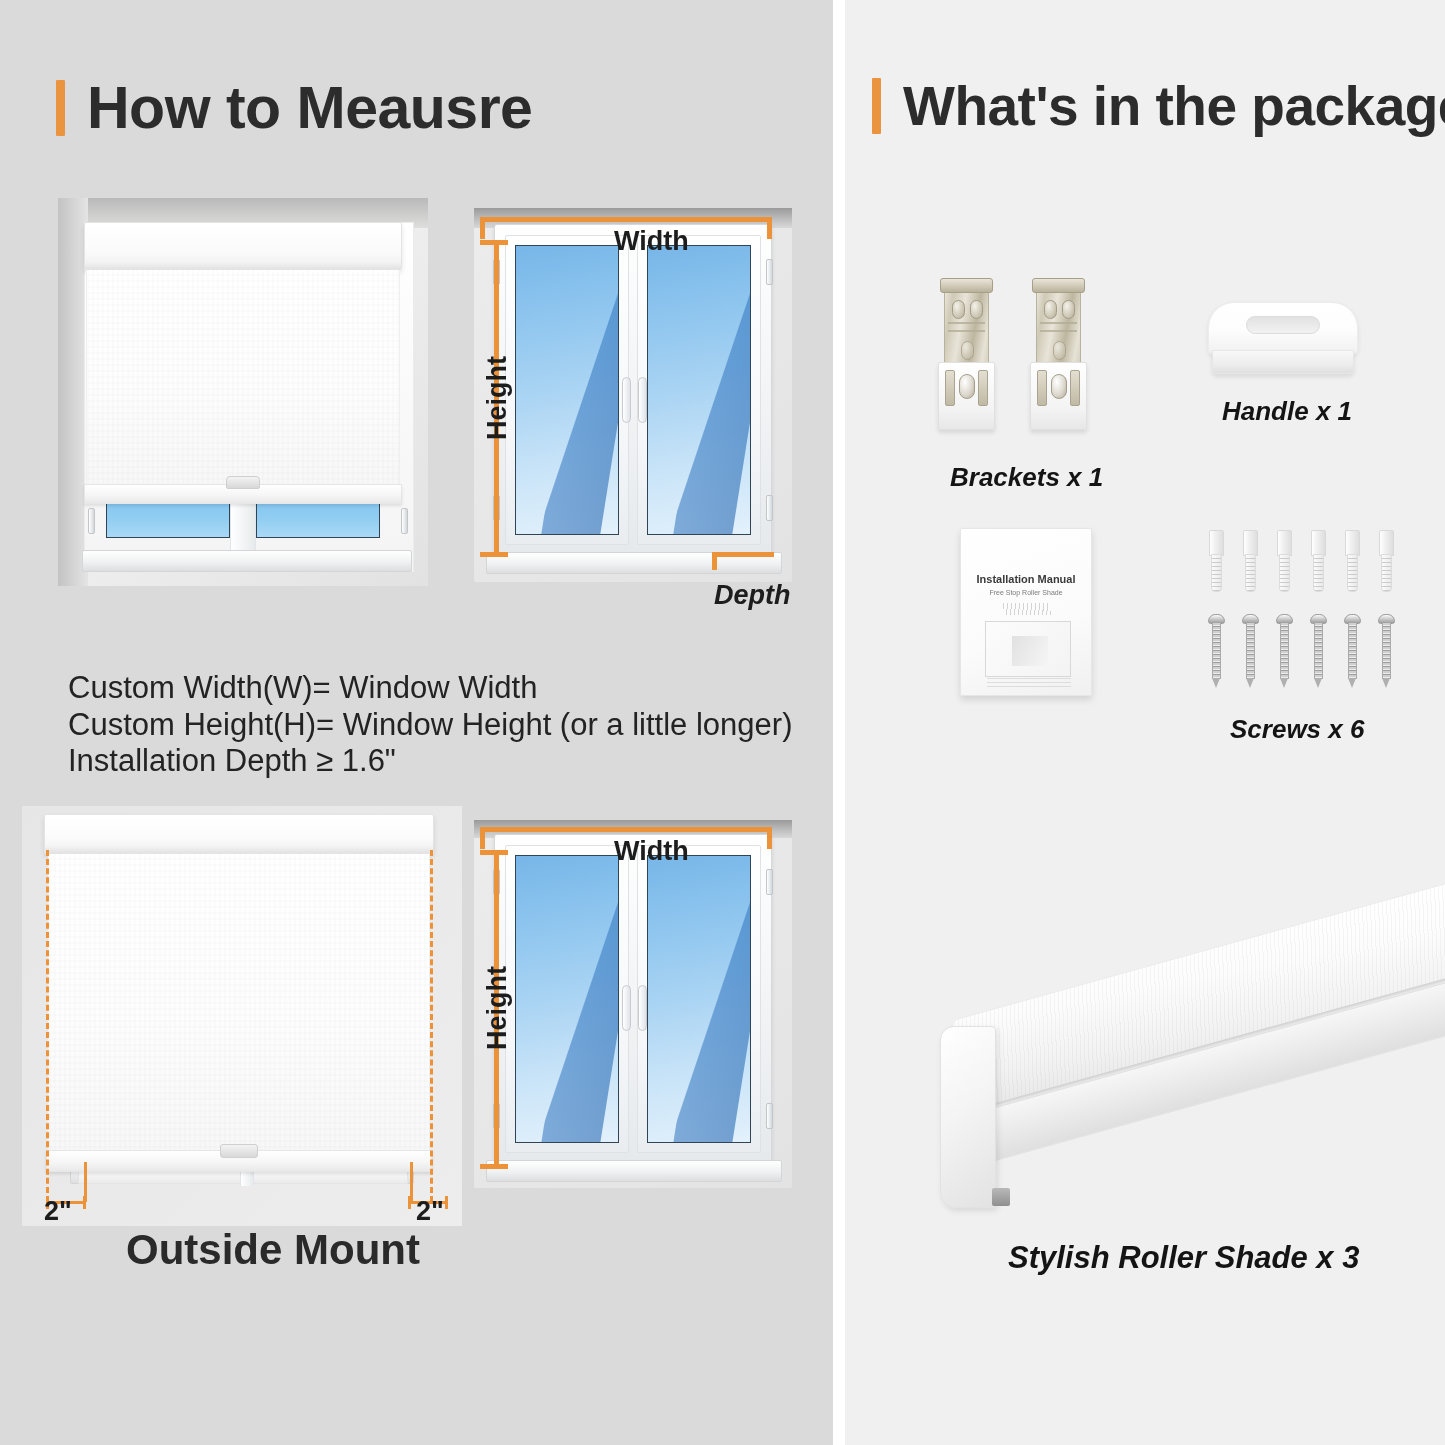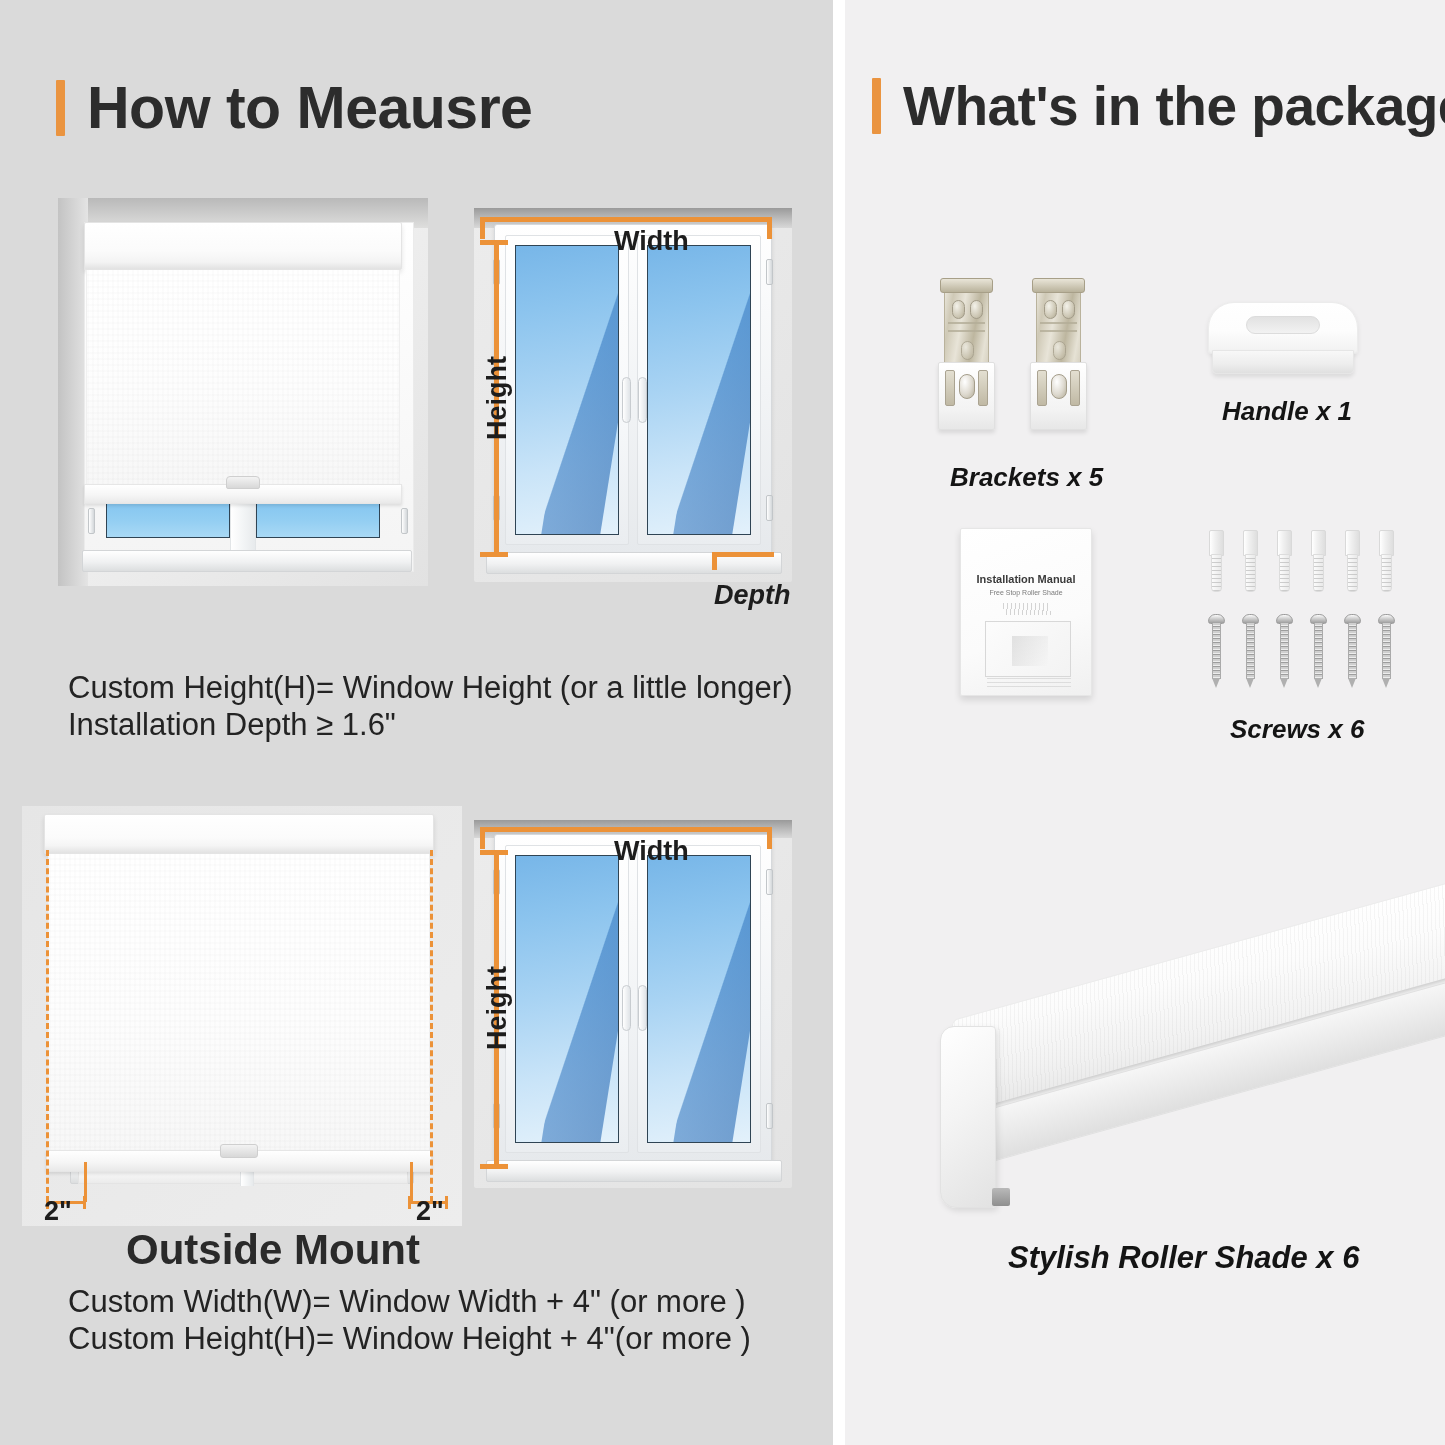--- a/index.html
+++ b/index.html
@@ -418,20 +418,21 @@
     <div class="mk mk-h" style="left:18px; top:40px; width:28px;"></div>
     <div class="mk mk-h" style="left:18px; top:352px; width:28px;"></div>
     <div class="dim-label dim-vert" style="left:20px; top:240px;">Height</div>
 
     <div class="mk mk-h" style="left:250px; top:352px; width:62px;"></div>
     <div class="mk mk-v" style="left:250px; top:352px; height:18px;"></div>
     <div class="dim-label" style="left:252px; top:380px;font-style:italic;">Depth</div>
   </div>
 
   <div class="mount-lines" style="left:68px; top:670px;">
+    <div>Custom Width(W)= Window Width</div>
     <div>Custom Height(H)= Window Height (or a little longer)</div>
     <div>Installation Depth ≥ 1.6"</div>
   </div>
 
   <div class="shade-scene" style="left:22px; top:806px; width:440px; height:420px;">
     <div style="position:absolute; inset:0; background:linear-gradient(135deg,#e6e6e6,#ededed);"></div>
 
     <div style="position:absolute; left:60px; top:56px; right:60px; bottom:56px;
                 background:linear-gradient(180deg,#fafafa,#efefef); border:1px solid #e8e8e8;"></div>
     <div class="sill" style="left:48px; top:352px; width:344px; height:26px;"></div>
@@ -492,24 +493,20 @@
     <div class="mk mk-v" style="left:305px; top:15px; height:22px;"></div>
     <div class="dim-label" style="left:152px; top:24px;">Width</div>
 
     <div class="mk mk-v" style="left:32px; top:38px; height:318px;"></div>
     <div class="mk mk-h" style="left:18px; top:38px; width:28px;"></div>
     <div class="mk mk-h" style="left:18px; top:352px; width:28px;"></div>
     <div class="dim-label dim-vert" style="left:20px; top:238px;">Height</div>
   </div>
 
   <div class="mount-title" style="left:126px; top:1226px;">Outside Mount</div>
-  <div class="mount-lines" style="left:68px; top:1284px;">
-    <div>Custom Width(W)= Window Width + 4" (or more )</div>
-    <div>Custom Height(H)= Window Height + 4"(or more )</div>
-  </div>
 
   <div class="bracket" style="left:938px; top:278px;">
     <div class="b-body"></div>
       <div class="b-top"></div>
     <div class="b-rib" style="top:44px;"></div>
       <div class="b-rib" style="top:52px;"></div>
     <div class="b-eye e1"></div>
       <div class="b-eye e2"></div>
       <div class="b-eye e3"></div>
     <div class="b-plate"></div>
@@ -523,21 +520,21 @@
     <div class="b-rib" style="top:44px;"></div>
       <div class="b-rib" style="top:52px;"></div>
     <div class="b-eye e1"></div>
       <div class="b-eye e2"></div>
       <div class="b-eye e3"></div>
     <div class="b-plate"></div>
       <div class="b-slotL"></div>
       <div class="b-slotR"></div>
       <div class="b-hole"></div>
   </div>
-  <div class="pkg-label" style="left:950px; top:462px;">Brackets x 5</div>
+  <div class="pkg-label" style="left:950px; top:462px;">Brackets x 1</div>
 
   <div class="handle-part" style="left:1208px; top:302px;">
     <div class="h-top"></div>
       <div class="h-slot"></div>
       <div class="h-base"></div>
   </div>
   <div class="pkg-label" style="left:1222px; top:396px;">Handle x 1</div>
 
   <div class="manual" style="left:960px; top:528px;">
     <div class="m-title">Installation Manual</div>
@@ -609,15 +606,15 @@
     <div class="roller-top" style="left:52px; top:140px; width:500px; height:96px;
          transform: skewY(-15.5deg); transform-origin: left bottom; border-radius:6px;"></div>
     <div class="roller-seam" style="left:56px; top:234px; width:496px; height:5px;
          transform: skewY(-15.5deg); transform-origin: left bottom;"></div>
     <div class="roller-front" style="left:56px; top:238px; width:496px; height:54px;
          transform: skewY(-15.5deg); transform-origin: left bottom; border-radius:3px;"></div>
     <div class="roller-cap" style="left:40px; top:146px; width:56px; height:182px;"></div>
     <div class="roller-metal" style="left:92px; top:308px; width:18px; height:18px;"></div>
   </div>
 
-  <div class="pkg-label big" style="left:1008px; top:1240px;">Stylish Roller Shade x 6</div>
+  <div class="pkg-label big" style="left:1008px; top:1240px;">Stylish Roller Shade x 3</div>
 
 </div>
 
 </body></html>

